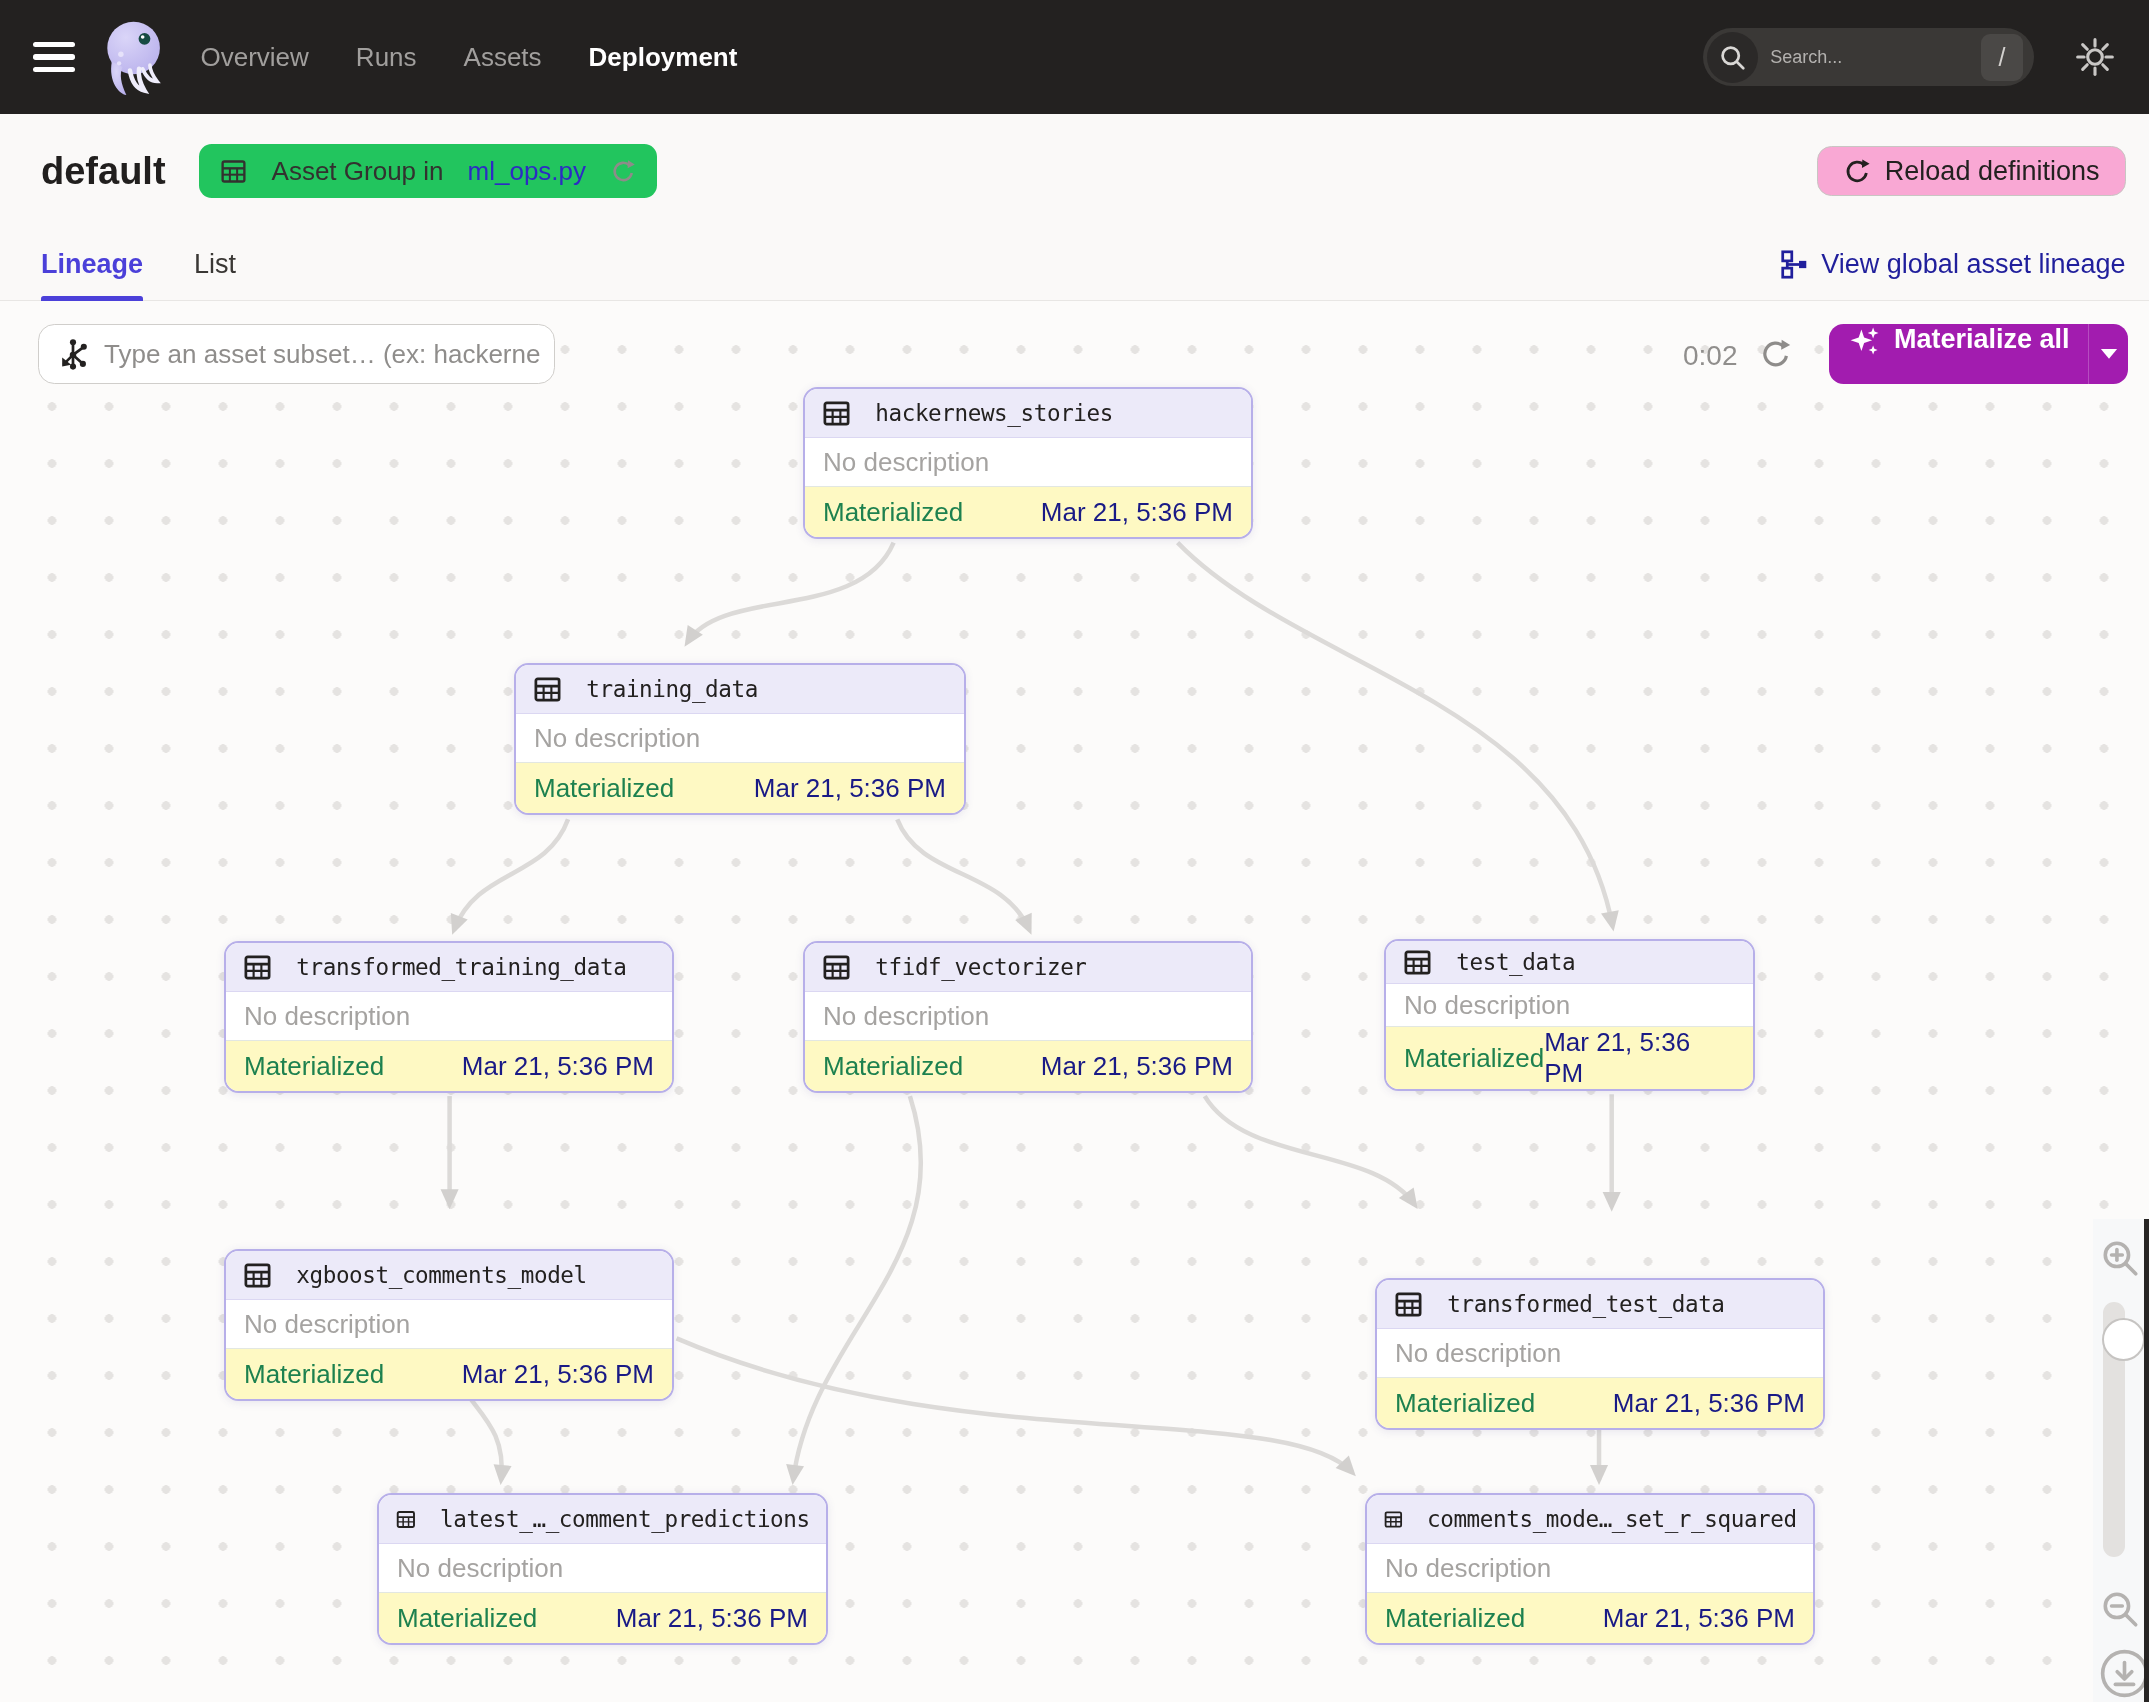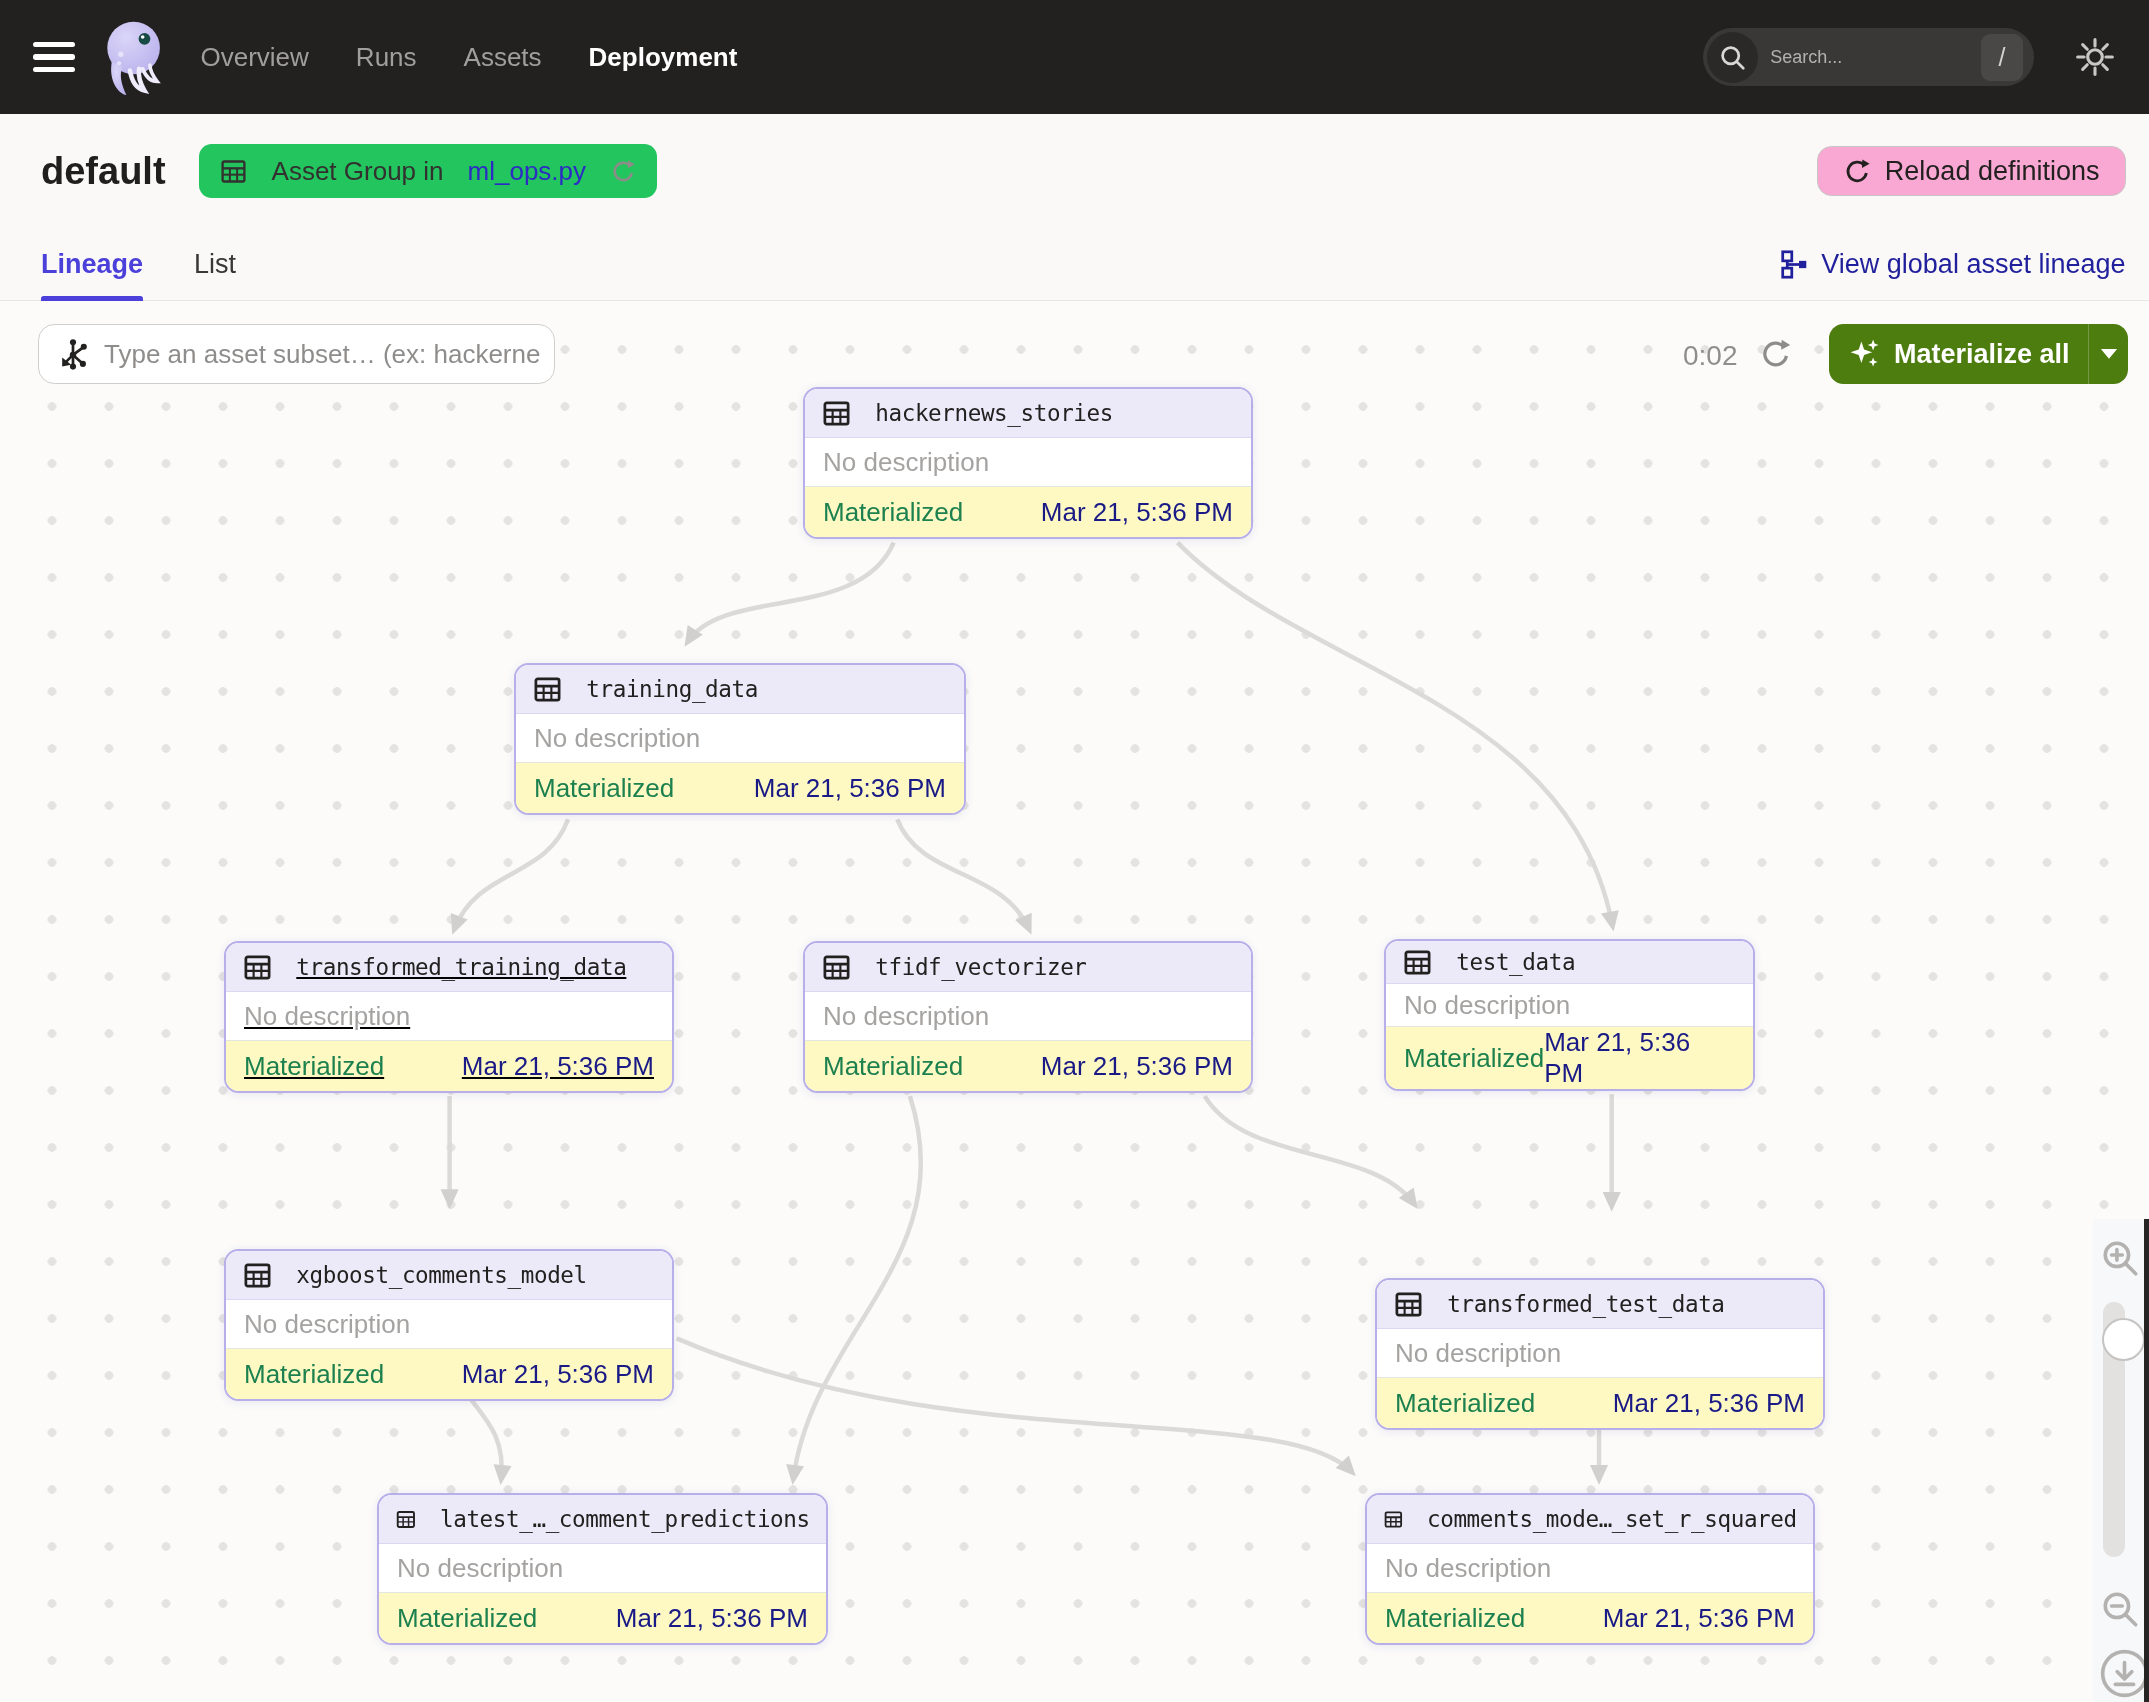--- a/index.html
+++ b/index.html
@@ -46,22 +46,22 @@
   #edges { position:absolute; top:0; left:0; width:2149px; height:1702px; z-index:1; pointer-events:none; }
   .edge { fill:none; stroke:#DCDAD8; stroke-width:5px; }
 
   
   .filter-input { position:absolute; top:324px; left:38px; width:517px; height:60px; background:#FFFFFF; border:1.8px solid #D0CECB;
                   border-radius:16.3px; z-index:3; display:flex; align-items:center; padding:0 14.5px 0 16.3px; gap:12.7px; }
   .filter-input input { flex:1; border:none; outline:none; font-size:26px; color:#33312F; min-width:0; font-family:"Liberation Sans",sans-serif; background:transparent; }
   .filter-input input::placeholder { color:#8F8D8B; }
   .timer { position:absolute; top:340px; left:1683px; font-size:28px; color:#908E8C; z-index:3; }
   .graph-refresh { position:absolute; top:337px; left:1759px; z-index:3; cursor:pointer; }
-  .mat-btn { position:absolute; top:324px; left:1829px; width:299px; height:60px; background:#4d7c0f; border-radius:14.5px;
-             display:flex; align-items:center; z-index:3; cursor:pointer; color:#FFFFFF; }
+  .mat-btn { position:absolute; top:324px; left:1829px; width:299px; height:60px; background:#a21caf; border-radius:14.5px;
+             display:flex; z-index:3; cursor:pointer; color:#FFFFFF; }
   .mat-btn .lbl { font-size:27px; font-weight:600; margin-left:11px; }
   .mat-btn .divider { width:1.8px; height:60px; background:rgba(255,255,255,0.22); margin-left:18px; }
   .mat-btn .caret-box { flex:1; display:flex; align-items:center; justify-content:center; }
 
   
   #nodes { position:absolute; inset:0; z-index:2; }
   .node { position:absolute; height:152px; background:#FFFFFF; border:2.7px solid #B7AFE9; border-radius:14.5px;
           box-shadow:0 1.8px 9px rgba(70,60,140,0.10); display:flex; flex-direction:column; overflow:hidden; cursor:pointer; }
   .node-header { height:49px; background:#ECEAF9; border-bottom:0.9px solid #DBD7F2; display:flex; align-items:center; gap:23px; padding:0 16.3px; }
   .node-name { font-family:"DejaVu Sans Mono","Liberation Mono",monospace; font-size:22.6px; letter-spacing:-0.4px; font-weight:500; color:#232120; white-space:nowrap; }
@@ -234,21 +234,21 @@
         <span class="node-name">training_data</span>
       </div>
       <div class="node-body">
         <span class="node-desc">No description</span>
       </div>
       <div class="node-footer">
         <span class="node-status">Materialized</span>
         <span class="node-time">Mar 21, 5:36 PM</span>
       </div>
     </div>
-      <div class="node" style="left: 224px; top: 941px; width: 450px; text-decoration: underline;">
+      <div class="node" style="left: 224px; top: 941px; width: 450px;">
       <div class="node-header">
         <svg width="31" height="31" viewBox="0 0 32 32">
           <rect x="4" y="5" width="24" height="22" rx="2" fill="none" stroke="#232120" stroke-width="2.8"></rect>
           <line x1="4" y1="12.5" x2="28" y2="12.5" stroke="#232120" stroke-width="2.8"></line>
           <line x1="12" y1="12.5" x2="12" y2="27" stroke="#232120" stroke-width="2.2"></line>
           <line x1="20" y1="12.5" x2="20" y2="27" stroke="#232120" stroke-width="2.2"></line>
           <line x1="4" y1="19.5" x2="28" y2="19.5" stroke="#232120" stroke-width="2.2"></line>
         </svg>
         <span class="node-name">transformed_training_data</span>
       </div>

